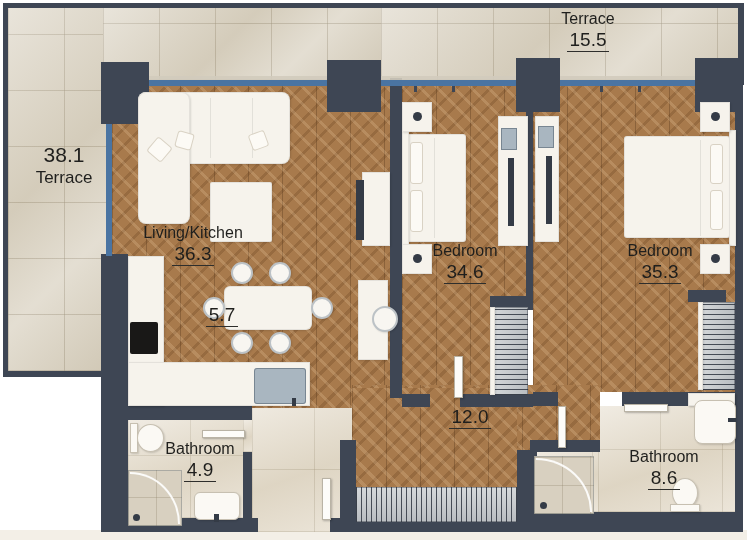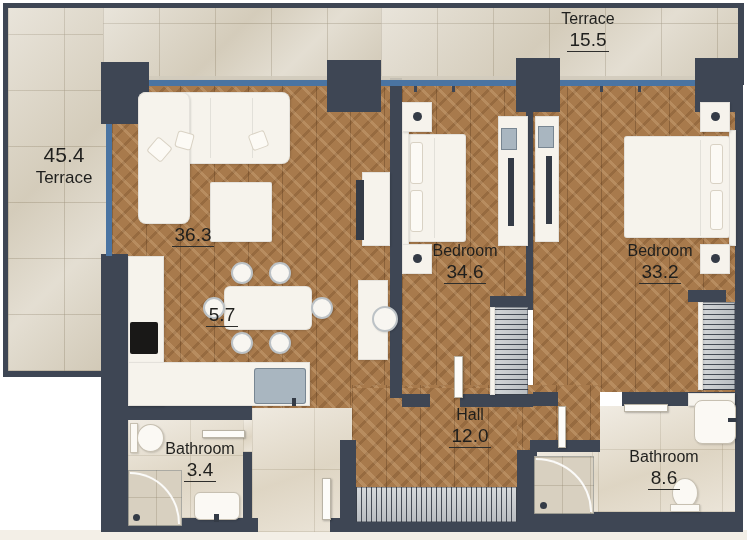--- a/index.html
+++ b/index.html
@@ -210,47 +210,47 @@
   <div class="tick" style="left:600px;top:86px;width:3px;height:6px;"></div>
   <div class="tick" style="left:638px;top:86px;width:3px;height:6px;"></div>
 
   <div class="door" style="left:454px;top:356px;width:9px;height:42px;"></div>
   <div class="door" style="left:558px;top:406px;width:8px;height:42px;"></div>
   <div class="door" style="left:624px;top:404px;width:44px;height:8px;"></div>
   <div class="door" style="left:202px;top:430px;width:43px;height:8px;"></div>
   <div class="door" style="left:322px;top:478px;width:9px;height:42px;"></div>
 
   <div class="lbl big" style="left:12px;top:143px;width:104px;">
-    <span class="ar">45.4</span>
+    <span class="ar">38.1</span>
     <span class="nm">Terrace</span>
   </div>
   <div class="lbl" style="left:518px;top:10px;width:140px;">
     <span class="nm">Terrace</span>
     <span class="ar u">15.5</span>
   </div>
   <div class="lbl" style="left:118px;top:224px;width:150px;">
+    <span class="nm">Living/Kitchen</span>
     <span class="ar u">36.3</span>
   </div>
   <div class="lbl" style="left:192px;top:304px;width:60px;">
     <span class="ar u">5.7</span>
   </div>
   <div class="lbl" style="left:390px;top:242px;width:150px;">
     <span class="nm">Bedroom</span>
     <span class="ar u">34.6</span>
   </div>
   <div class="lbl" style="left:585px;top:242px;width:150px;">
     <span class="nm">Bedroom</span>
-    <span class="ar u">33.2</span>
+    <span class="ar u">35.3</span>
   </div>
   <div class="lbl" style="left:410px;top:406px;width:120px;">
-    <span class="nm">Hall</span>
     <span class="ar u">12.0</span>
   </div>
   <div class="lbl" style="left:140px;top:440px;width:120px;">
     <span class="nm">Bathroom</span>
-    <span class="ar u">3.4</span>
+    <span class="ar u">4.9</span>
   </div>
   <div class="lbl" style="left:604px;top:448px;width:120px;">
     <span class="nm">Bathroom</span>
     <span class="ar u">8.6</span>
   </div>
 
 </div>
 
 </body></html>

